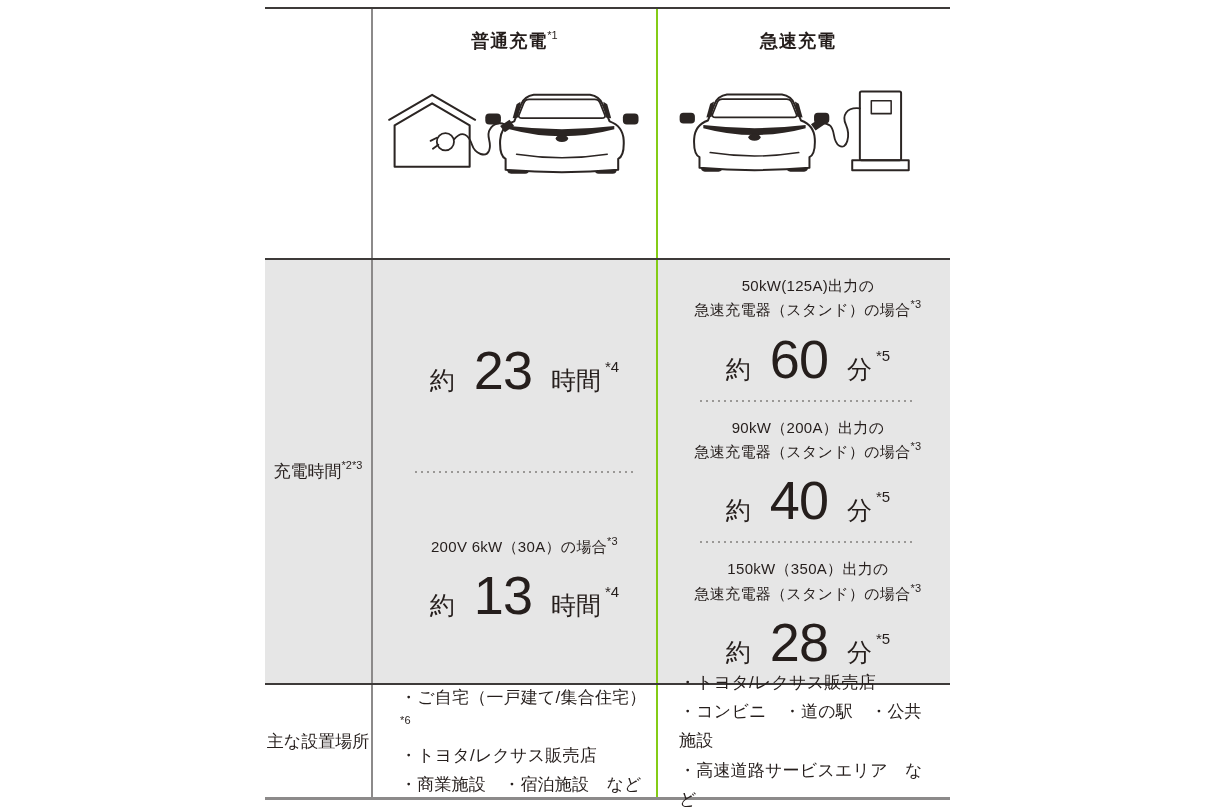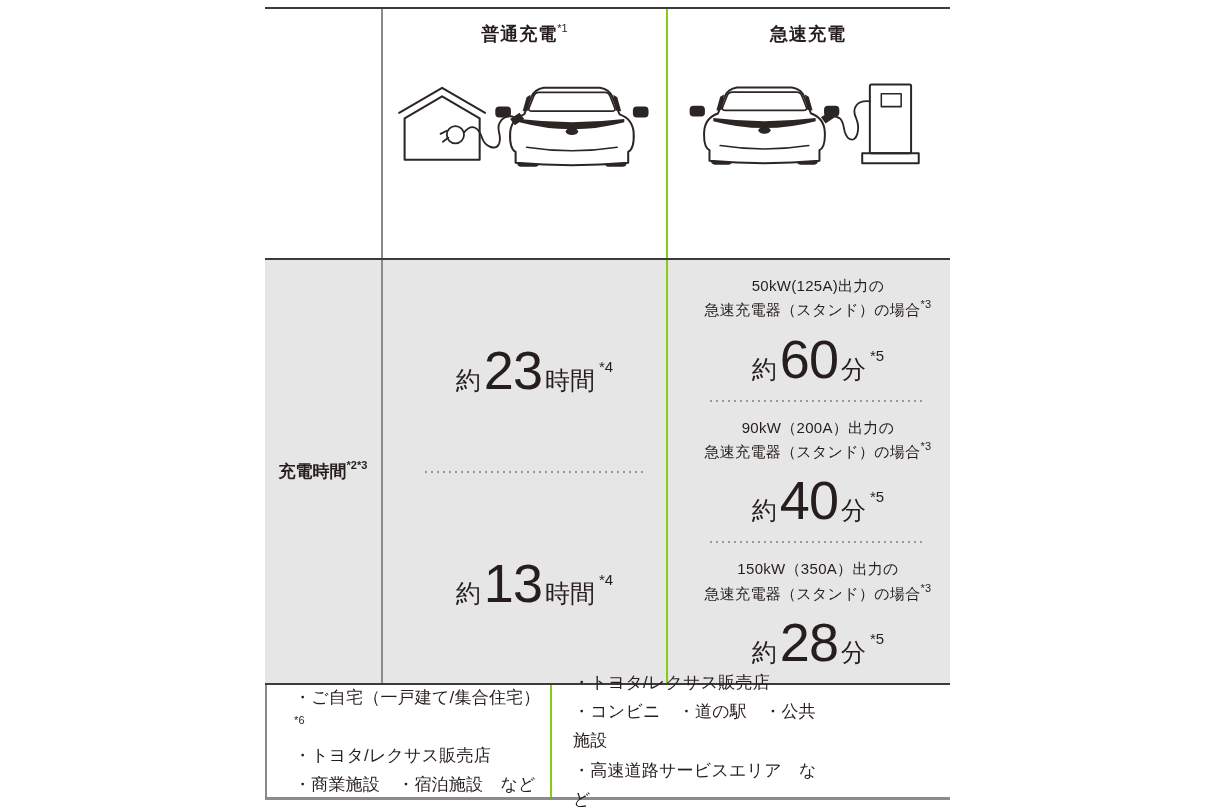--- a/index.html
+++ b/index.html
@@ -9,43 +9,43 @@
     color:#251e1c;-webkit-font-smoothing:antialiased;
   }
   .table{
     position:absolute;left:265px;top:7px;width:685px;
     border-top:2px solid #3d3a39;
     border-bottom:3px solid #8c8a8a;
     box-sizing:border-box;
   }
   .row{display:flex;}
   .cell{box-sizing:border-box;}
-  .c1{width:116px;font-weight:bold;}
+  .c1{width:106px;}
   .c2{width:285px;border-left:2px solid #8c8a8a;}
   .c3{width:282px;border-left:2px solid #84cc16;}
   
   .row-top{height:249px;}
   .row-top .cell{display:flex;flex-direction:column;align-items:center;}
-  .col-header{margin-top:13px;font-size:18px;font-weight:700;letter-spacing:1px;}
+  .col-header{margin-top:20px;font-size:18px;font-weight:700;letter-spacing:1px;}
   .sup-h{font-size:11px;font-weight:400;position:relative;top:-1px;letter-spacing:0;}
   .illust{margin-top:26px;}
   
   .row-time{border-top:2px solid #3d3a39;height:423px;background:#e6e6e6;}
   .row-time .c1{display:flex;align-items:center;justify-content:center;}
   .row-label{font-size:17px;}
   .sup-l{font-size:11px;position:relative;top:-1px;}
   .time-col{display:flex;flex-direction:column;padding-left:20px;}
   .time-part{flex:1;display:flex;flex-direction:column;justify-content:center;align-items:center;}
   .dots{height:2px;margin:0 22px;flex:0 0 2px;
     background:repeating-linear-gradient(to right,#9a9896 0 1.6px,transparent 1.6px 6px);}
   .cond{font-size:15px;line-height:1.55;text-align:center;letter-spacing:.3px;}
   .sup-c{font-size:11px;position:relative;top:-1px;}
   .big-line{display:flex;align-items:baseline;justify-content:center;margin-top:10px;}
   .approx{font-size:25px;font-weight:500;}
-  .big-num{font-size:54px;font-weight:300;line-height:1;margin:0 3px;letter-spacing:-1px;}
+  .big-num{font-size:54px;font-weight:300;line-height:1;margin:0 19px;letter-spacing:-1px;}
   .unit{font-size:25px;font-weight:500;}
   .sup-big{font-size:15px;position:relative;top:-17px;margin-left:4px;}
   
   .row-loc{border-top:2px solid #3d3a39;height:112px;}
   .row-loc .c1{display:flex;align-items:center;justify-content:center;}
   .loc-list{display:flex;flex-direction:column;justify-content:center;height:100%;
     font-size:17px;line-height:1.72;letter-spacing:.2px;}
   .row-loc .c2 .loc-list{padding-left:27px;}
   .row-loc .c3 .loc-list{padding-left:21px;}
   .sup-loc{font-size:11px;position:relative;top:-1px;}
@@ -125,20 +125,21 @@
       <div class="time-part">
         <div class="big-line">
             <span class="approx">約</span>
             <span class="big-num">23</span>
             <span class="unit">時間</span>
             <span class="sup-big">*4</span>
           </div>
       </div>
       <div class="dots"></div>
       <div class="time-part">
+        <div class="cond"><span>200V 6kW（30A）の場合</span><sup class="sup-c">*3</sup></div>
         <div class="big-line">
             <span class="approx">約</span>
             <span class="big-num">13</span>
             <span class="unit">時間</span>
             <span class="sup-big">*4</span>
           </div>
       </div>
     </div>
 
     <div class="cell c3 time-col">
@@ -168,20 +169,23 @@
             <span class="approx">約</span>
             <span class="big-num">28</span>
             <span class="unit">分</span>
             <span class="sup-big">*5</span>
           </div>
       </div>
     </div>
   </div>
 
   <div class="row row-loc">
+    <div class="cell c1">
+      <div class="row-label">主な設置場所</div>
+    </div>
     <div class="cell c2">
       <div class="loc-list">
         <div><span>・ご自宅（一戸建て/集合住宅）</span><sup class="sup-loc">*6</sup></div>
         <div><span>・トヨタ/レクサス販売店</span><sup class="sup-loc"></sup></div>
         <div><span>・商業施設　・宿泊施設　など</span><sup class="sup-loc"></sup></div>
       </div>
     </div>
     <div class="cell c3">
       <div class="loc-list">
         <div><span>・トヨタ/レクサス販売店</span><sup class="sup-loc"></sup></div>

